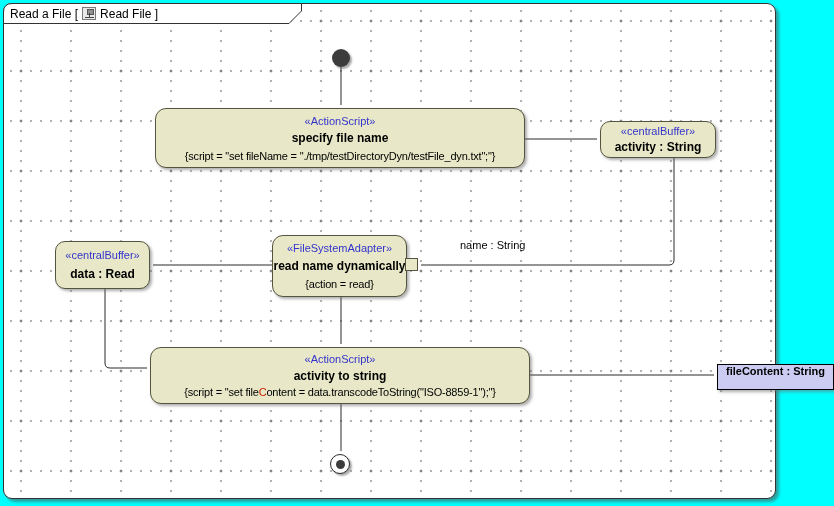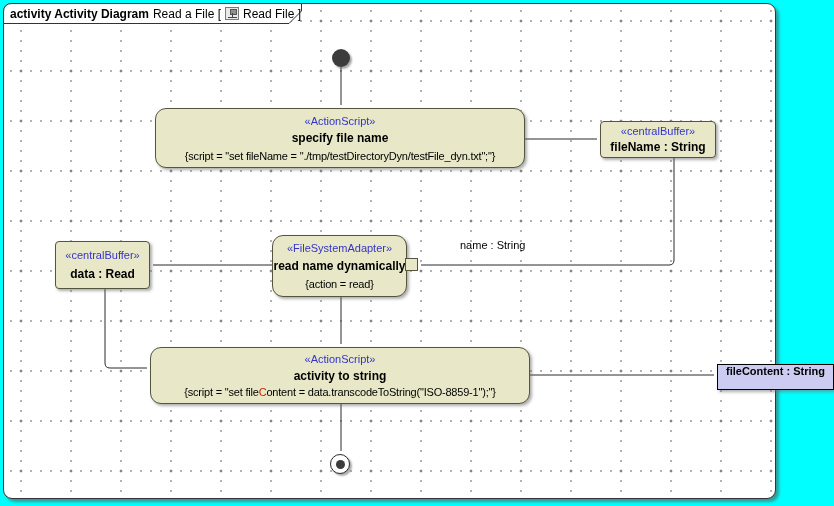--- a/index.html
+++ b/index.html
@@ -46,21 +46,21 @@
   .edges path{fill:none;stroke:#2a2a2a;stroke-width:1;}
   
   .node{
     position:absolute;box-sizing:border-box;z-index:3;
     background:#e8e8c8;border:1px solid #55553f;
     display:flex;flex-direction:column;justify-content:space-evenly;align-items:center;
     box-shadow:2px 2px 3px rgba(110,110,110,0.55);
     padding:1px 8px;
   }
   .action{border-radius:11px;}
-  .buffer{border-radius:4px;}
+  .buffer{border-radius:10px;}
   .stereotype{font-size:11px;color:#3333cc;white-space:nowrap;}
   .node-name{font-size:12px;font-weight:bold;color:#000;white-space:nowrap;}
   .script{font-size:11px;letter-spacing:-0.2px;color:#000;white-space:nowrap;}
   .hl{color:#cc2200;}
   
   .objnode{
     position:absolute;box-sizing:border-box;z-index:4;
     background:#ccccf2;border:1px solid #000;
     display:flex;justify-content:center;
     font-size:11px;font-weight:bold;color:#000;white-space:nowrap;
@@ -106,42 +106,41 @@
   <path d="M105,289 L105,363 Q105,368 110,368 L147,368" marker-end="url(#arr)"></path>
   <path d="M530,375 L714,375" marker-end="url(#arr)"></path>
   <path d="M341,404 L341,451" marker-end="url(#arr)"></path>
 </svg>
 
 <div class="frame-header">
   <svg width="300" height="21">
     <path d="M0.5,20.5 L286,20.5 L298.5,8 L298.5,0.5 L9,0.5 Q0.5,0.5 0.5,9 Z" fill="#ffffff" stroke="#333" stroke-width="1"></path>
   </svg>
   <div class="hdr-text">
-    <span class="hdr-bold">activity Activity Diagram</span>
     <span>Read a File [</span>
     <span class="diagram-icon">
         <span class="di-top"></span>
         <span class="di-stem"></span>
         <span class="di-base"></span>
       </span>
     <span>Read File ]</span>
   </div>
 </div>
 
 <div class="initial-node"></div>
 
 <div class="node action" style="left:155px;top:108px;width:370px;height:60px;">
   <div class="stereotype">«ActionScript»</div>
   <div class="node-name">specify file name</div>
   <div class="script">{script = "set fileName = "./tmp/testDirectoryDyn/testFile_dyn.txt";"}</div>
 </div>
 
 <div class="node buffer" style="left:600px;top:121px;width:116px;height:37px;">
   <div class="stereotype">«centralBuffer»</div>
-  <div class="node-name">fileName : String</div>
+  <div class="node-name">activity : String</div>
 </div>
 
 <div class="node action" style="left:272px;top:235px;width:135px;height:62px;">
   <div class="stereotype">«FileSystemAdapter»</div>
   <div class="node-name">read name dynamically</div>
   <div class="script">{action = read}</div>
 </div>
 
 <div class="pin" style="left:405px;top:258px;"></div>
 <div class="pin-label" style="left:416px;top:239px;padding-left:44px;">name : String</div>

